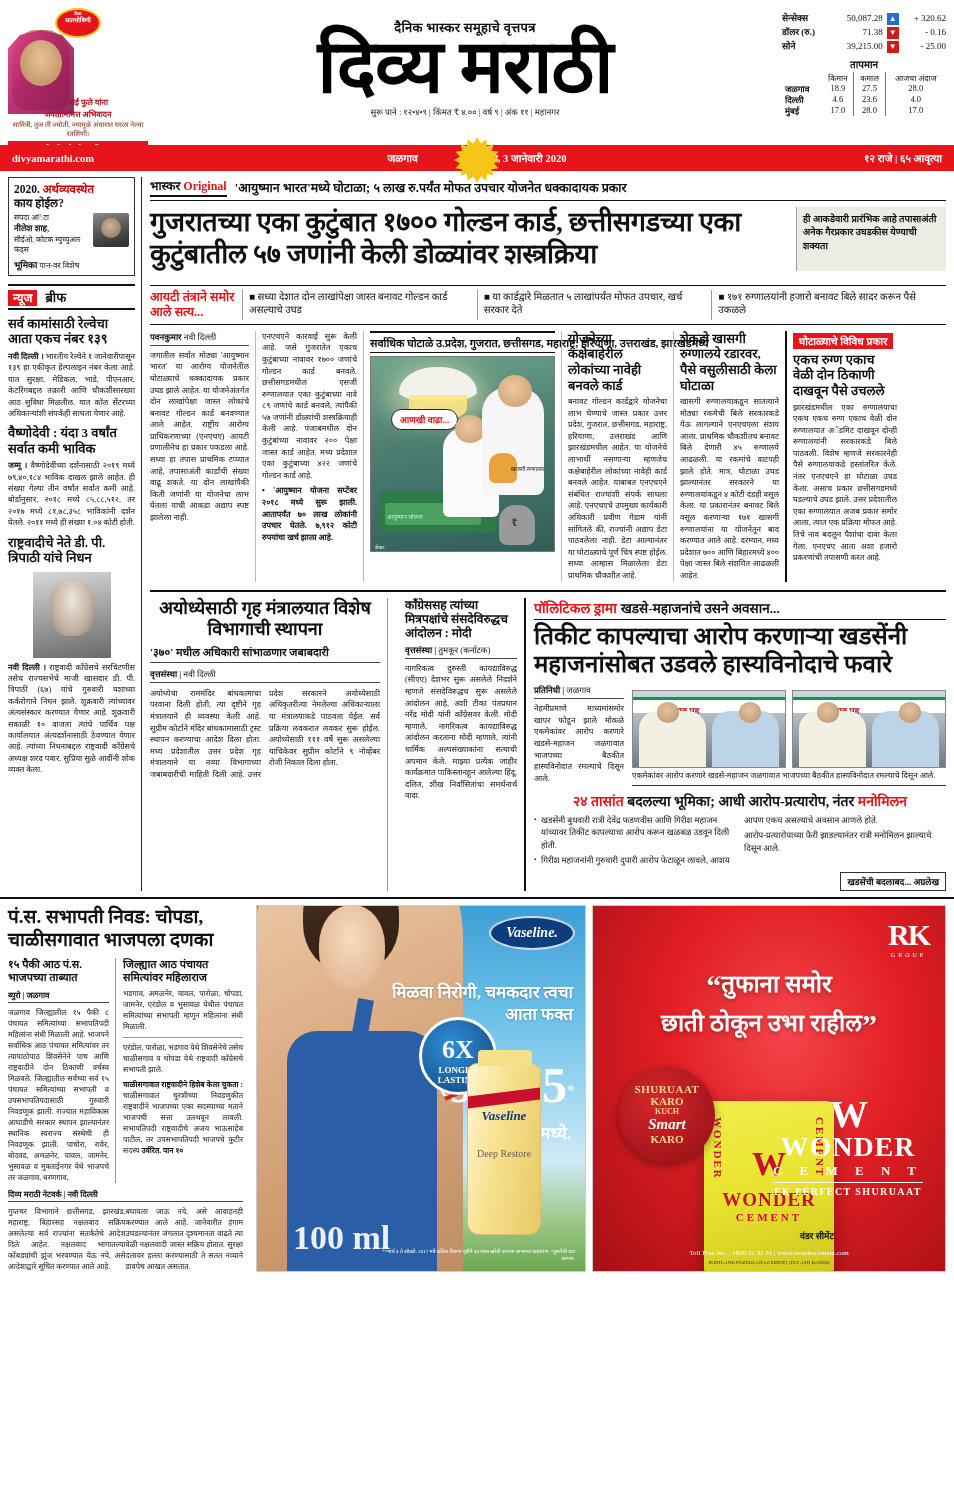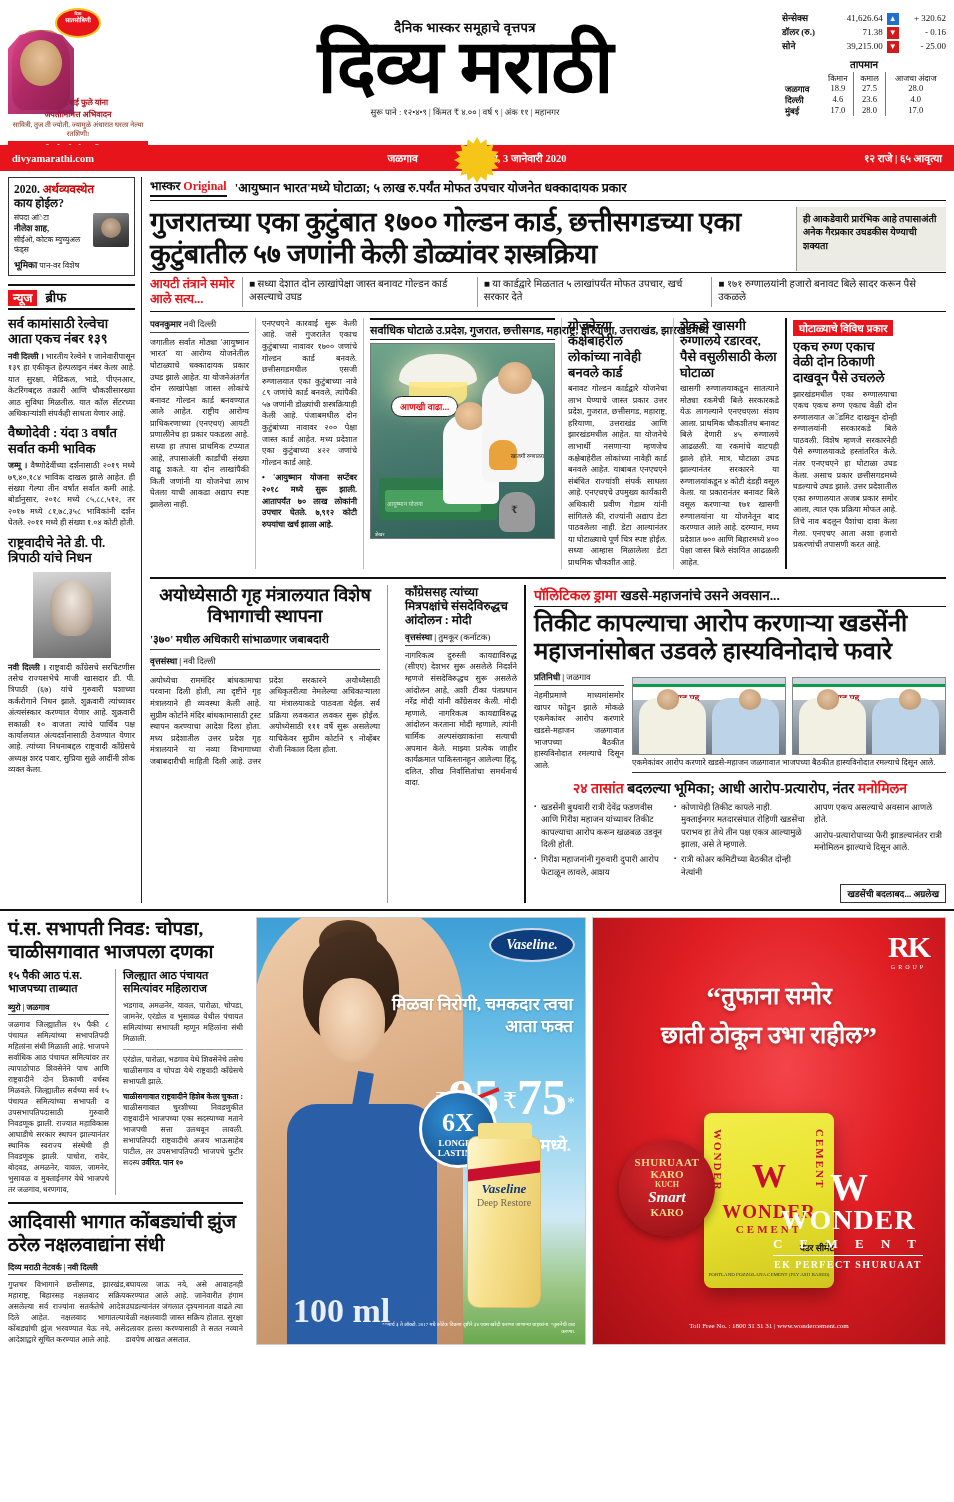--- a/index.html
+++ b/index.html
@@ -123,21 +123,21 @@
   .orig-chip .r { color:#e8141b; }
   .orig-tag { font-size:12.5px; font-weight:bold; }
 
   .topstory { display:flex; gap:8px; margin-top:6px; }
   .ts-head { flex:1; font-size:27px; font-weight:bold; line-height:1.18; letter-spacing:-.3px; }
   .ts-side {
     width:150px; flex:0 0 150px; background:#ecece4; border-left:1px solid #999;
     font-size:9.5px; line-height:1.4; padding:6px 6px; font-weight:bold;
   }
 
-  .bullets { display:flex; margin-top:1px; border-top:1px solid #111; border-bottom:1px solid #111; padding:4px 0;}
+  .bullets { display:flex; margin-top:14px; border-top:1px solid #111; border-bottom:1px solid #111; padding:4px 0;}
   .bl-label { width:92px; flex:0 0 92px; color:#e8141b; font-size:12.5px; font-weight:bold; line-height:1.2; padding-right:4px;}
   .bl-item { flex:1; font-size:10px; line-height:1.35; padding:0 6px; border-left:1px solid #999; }
   .bl-item:first-of-type { border-left:none; }
 
   
   .mid-grid { display:flex; margin-top:6px; gap:0; }
   .mg-col { padding:0 6px; border-left:1px solid #bbb; }
   .mg-col:first-child { border-left:none; padding-left:0; }
   .byline { font-size:8.5px; font-weight:bold; border-bottom:1px solid #444; padding-bottom:3px; margin-bottom:4px;}
   .byline span { font-weight:normal; }
@@ -270,21 +270,21 @@
   .badge6x .n { font-size:26px; font-weight:bold; line-height:1.1; margin-top:16px;}
   .badge6x .l { font-size:9px; font-weight:bold; line-height:1.15;}
   .vas-bottle {
     position:absolute; right:44px; bottom:36px; width:74px; height:172px; border-radius:10px 10px 12px 12px;
     background:linear-gradient(100deg,#fff6cf 0%, #f7e18f 42%, #e8c864 100%);
     border:1px solid #d9c06a;
   }
   .vas-bottle .cap2 { position:absolute; left:10px; top:-14px; width:54px;height:16px;background:#f5e08a;border-radius:4px 4px 0 0;}
   .vas-bottle .brand{ position:absolute; left:0; right:0; top:44px; text-align:center; color:#13397a; font-size:13px; font-weight:bold; font-style:italic;}
   .vas-bottle .swoosh{position:absolute;left:0;right:0;top:28px;height:12px;background:#c8102e;transform:skewY(-7deg);}
-  .vas-bottle .dr{ position:absolute; left:0; right:0; top:60px; text-align:center; color:#6d6352; font-size:10px; line-height:1.15;}
+  .vas-bottle .dr{ position:absolute; left:0; right:0; top:84px; text-align:center; color:#6d6352; font-size:10px; line-height:1.15;}
   .vas-fine { position:absolute; right:10px; bottom:8px; width:200px; text-align:right; color:#fff; font-size:5px; line-height:1.5;}
 
   .ad-wonder {
     flex:1; position:relative; overflow:hidden; border:1px solid #ccc;
     background:radial-gradient(ellipse at 55% 35%, #f4454a 0%, #e01e23 45%, #a50f15 100%);
   }
   .wc-rk { position:absolute; right:16px; top:12px; color:#fff; text-align:center;}
   .wc-rk .r { font-size:30px; font-weight:bold; letter-spacing:-2px;}
   .wc-rk .g { font-size:6px; letter-spacing:3px;}
   .wc-quote { position:absolute; left:0; right:0; top:60px; text-align:center; color:#fff;
@@ -342,21 +342,21 @@
 
     <div class="mh-center">
       <div class="mh-kicker">दैनिक भास्कर समूहाचे वृत्तपत्र</div>
       <div class="mh-title">दिव्य मराठी</div>
       <div class="mh-sub">सुरू पाने : १२•४•९ | किंमत ₹ ४.०० | वर्ष ९ | अंक ११ | महानगर</div>
     </div>
 
     <div class="mh-right">
       <div class="mkt-row">
         <span class="mkt-name">सेन्सेक्स</span>
-        <span class="mkt-val">41,626.64</span>
+        <span class="mkt-val">50,087.28</span>
         <span class="arrow up">▲</span>
         <span class="mkt-chg">+ 320.62</span>
       </div>
       <div class="mkt-row">
         <span class="mkt-name">डॉलर (रु.)</span>
         <span class="mkt-val">71.38</span>
         <span class="arrow down">▼</span>
         <span class="mkt-chg">- 0.16</span>
       </div>
       <div class="mkt-row">
@@ -601,24 +601,20 @@
             <span class="red">२४ तासांत</span>
             <span>बदलल्या भूमिका; आधी आरोप-प्रत्यारोप, नंतर</span>
             <span class="red">मनोमिलन</span>
           </div>
 
           <div class="r24-cols">
             <ul>
               <li>खडसेंनी बुधवारी रात्री देवेंद्र फडणवीस आणि गिरीश महाजन यांच्यावर तिकीट कापल्याचा आरोप करून खळबळ उडवून दिली होती.</li>
               <li>गिरीश महाजनांनी गुरुवारी दुपारी आरोप फेटाळून लावले, आशय</li>
             </ul>
-            <ul>
-              <li>कोणाचेही तिकीट कापले नाही. मुक्ताईनगर मतदारसंघात रोहिणी खडसेंचा पराभव हा तेथे तीन पक्ष एकत्र आल्यामुळे झाला, असे ते म्हणाले.</li>
-              <li>रात्री कोअर कमिटीच्या बैठकीत दोन्ही नेत्यांनी</li>
-            </ul>
             <ul class="plain">
               <li>आपण एकच असल्याचे अवसान आणले होते.</li>
               <li>आरोप-प्रत्यारोपाच्या फैरी झाडल्यानंतर रात्री मनोमिलन झाल्याचे दिसून आले.</li>
             </ul>
           </div>
           <div style="overflow:hidden">
             <span class="sign-box">खडसेंची बदलाबद... अग्रलेख</span>
           </div>
         </div>
       </div>
@@ -643,21 +639,20 @@
           <div class="tiny-p" style="margin-top:4px">भडगाव, अमळनेर, यावल, पारोळा, चोपडा, जामनेर, एरंडोल व भुसावळ येथील पंचायत समित्यांच्या सभापती म्हणून महिलांना संधी मिळाली.</div>
           <div class="tiny-p" style="margin-top:5px;border-top:1px solid #999;padding-top:4px">एरंडोल, पारोळा, भडगाव येथे शिवसेनेचे तसेच चाळीसगाव व चोपडा येथे राष्ट्रवादी काँग्रेसचे सभापती झाले.</div>
           <div class="tiny-p" style="margin-top:4px">
             <b>चाळीसगावात राष्ट्रवादीने हिशेब केला चुकता :</b>
             <span>चाळीसगावात चुरशीच्या निवडणुकीत राष्ट्रवादीने भाजपच्या एका सदस्याच्या मताने भाजपची सत्ता उलथवून लावली. सभापतिपदी राष्ट्रवादीचे अजय भाऊसाहेब पाटील, तर उपसभापतिपदी भाजपचे फुटीर सदस्य</span>
             <b>उर्वरित. पान १०</b>
           </div>
         </div>
       </div>
 
-      <div class="tribal-head">आदिवासी भागात कोंबड्यांची झुंज ठरेल नक्षलवाद्यांना संधी</div>
       <div class="bl-byline">
         <span>दिव्य मराठी नेटवर्क</span>
         | <span>नवी दिल्ली</span>
       </div>
       <div style="display:flex;">
         <div class="tiny-p" style="flex:1">गुप्तचर विभागाने छत्तीसगड, झारखंड, महाराष्ट्र, बिहारसह नक्षलवाद सक्रिय असलेल्या सर्व राज्यांना सतर्कतेचे आदेश दिले आहेत. नक्षलवाद भागातल्या कोंबड्यांची झुंज भरवण्यात येऊ नये, असे आदेशाद्वारे सूचित करण्यात आले आहे.</div>
         <div class="tiny-p" style="flex:1">बघायला जाऊ नये, असे आवाहनही करण्यात आले आहे. जानेवारीत हंगाम उघडल्यानंतर जंगलात दृश्यमानता वाढते त्या वेळी नक्षलवादी जास्त सक्रिय होतात. सुरक्षा दलावर हल्ला करण्यासाठी ते सतत नव्याने डावपेच आखत असतात.</div>
       </div>
     </div>
 

